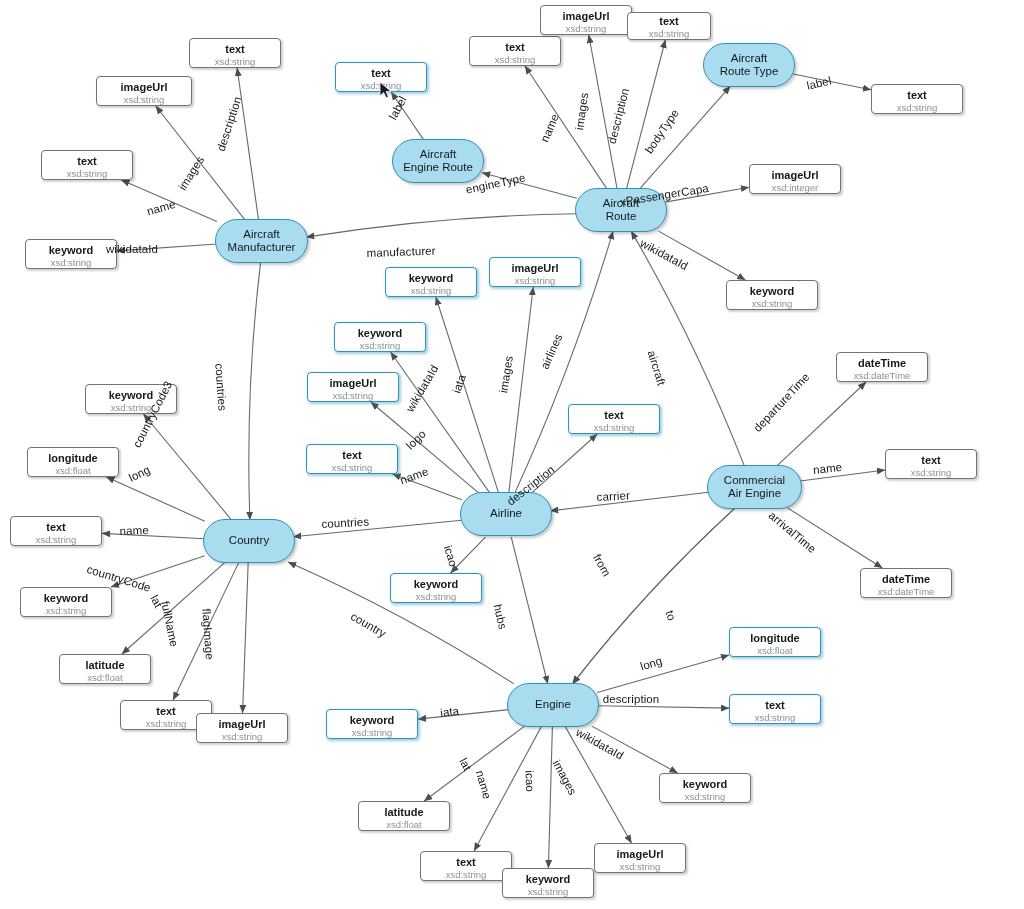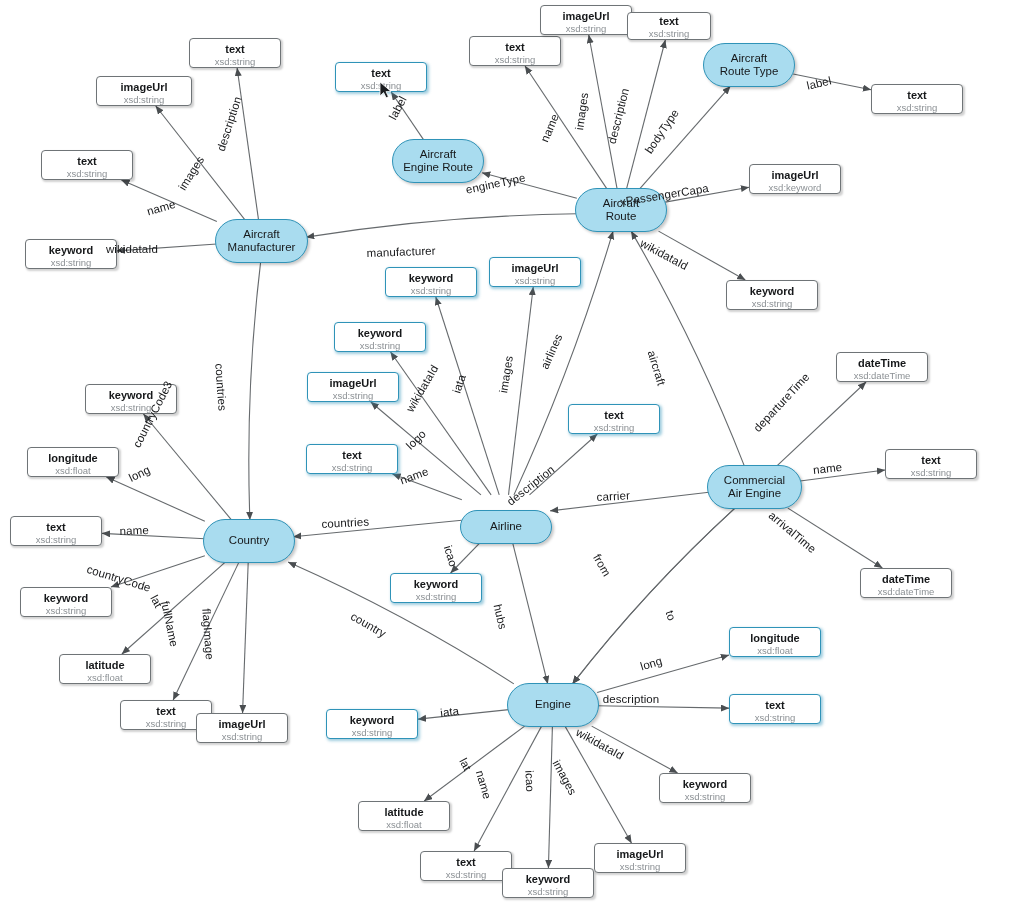--- a/index.html
+++ b/index.html
@@ -96,21 +96,21 @@
         <span class="l2">Engine Route</span>
       </div>
       <div class="node" style="left: 575px; top: 188px; width: 92px; height: 44px;">
         <span>Aircraft</span>
         <span class="l2">Route</span>
       </div>
       <div class="node" style="left: 703px; top: 43px; width: 92px; height: 44px;">
         <span>Aircraft</span>
         <span class="l2">Route Type</span>
       </div>
-      <div class="node" style="left: 460px; top: 510px; width: 92px; height: 34px;">
+      <div class="node" style="left: 460px; top: 492px; width: 92px; height: 44px;">
         <span>Airline</span>
       </div>
       <div class="node" style="left: 203px; top: 519px; width: 92px; height: 44px;">
         <span>Country</span>
       </div>
       <div class="node" style="left: 707px; top: 465px; width: 95px; height: 44px;">
         <span>Commercial</span>
         <span class="l2">Air Engine</span>
       </div>
       <div class="node" style="left: 507px; top: 683px; width: 92px; height: 44px;">
@@ -149,21 +149,21 @@
       <div class="attr" style="left: 627px; top: 12px; width: 84px; height: 28px;">
         <div class="t">text</div>
         <div class="s">xsd:string</div>
       </div>
       <div class="attr" style="left: 871px; top: 84px; width: 92px; height: 30px;">
         <div class="t">text</div>
         <div class="s">xsd:string</div>
       </div>
       <div class="attr" style="left: 749px; top: 164px; width: 92px; height: 30px;">
         <div class="t">imageUrl</div>
-        <div class="s">xsd:keyword</div>
+        <div class="s">xsd:integer</div>
       </div>
       <div class="attr" style="left: 726px; top: 280px; width: 92px; height: 30px;">
         <div class="t">keyword</div>
         <div class="s">xsd:string</div>
       </div>
       <div class="attr hl" style="left: 385px; top: 267px; width: 92px; height: 30px;">
         <div class="t">keyword</div>
         <div class="s">xsd:string</div>
       </div>
       <div class="attr hl" style="left: 489px; top: 257px; width: 92px; height: 30px;">

